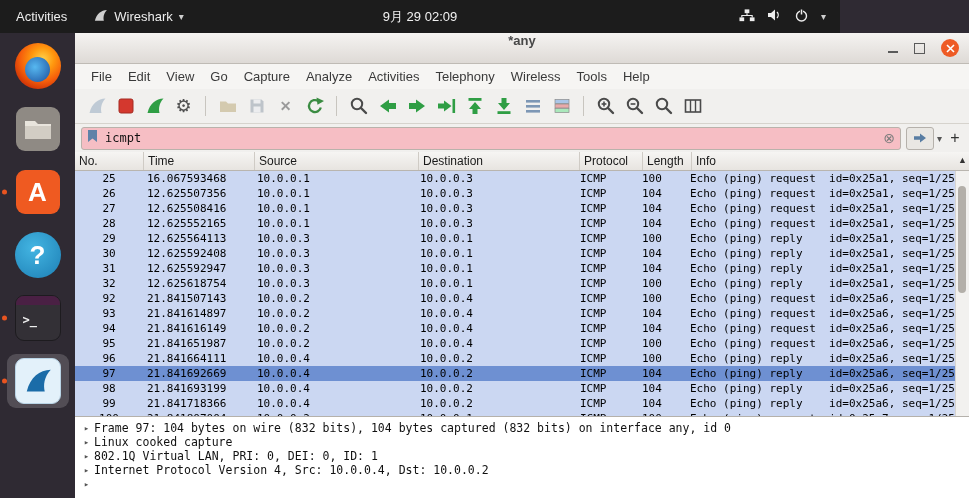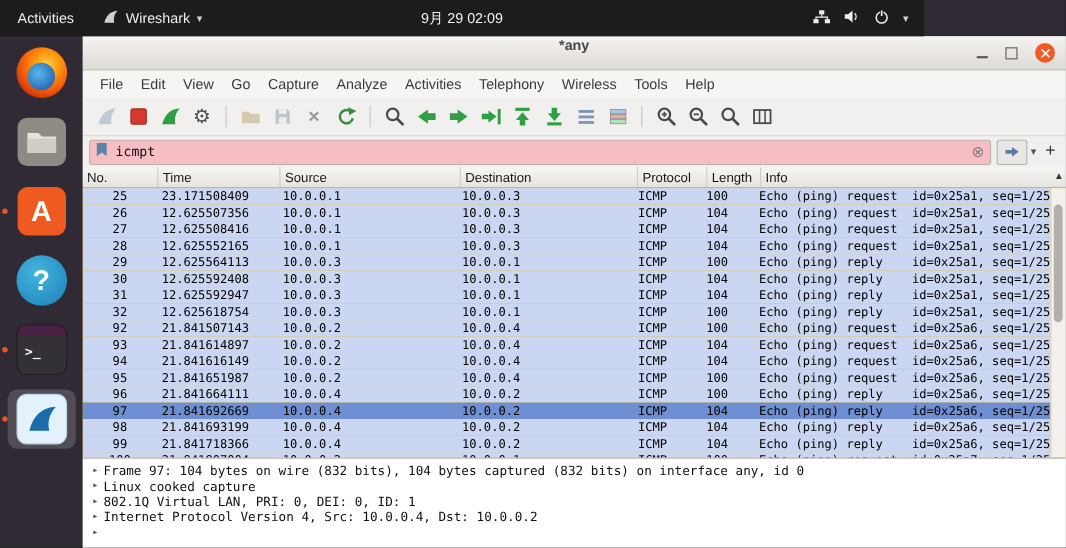--- a/index.html
+++ b/index.html
@@ -72,21 +72,21 @@
             display:flex;align-items:center;justify-content:center;}
   .fcaret{font-size:10px;color:#555;}
   .plusbtn{width:16px;text-align:center;font-size:16px;color:#333;line-height:1;}
 
   .pheader{height:18px;flex:0 0 18px;display:flex;background:linear-gradient(#f6f5f3,#e7e4e0);
            border-bottom:1px solid #b9b5af;font-size:12px;color:#1a1a1a;position:relative;padding-right:14px;}
   .hcell{display:flex;align-items:center;padding:0 4px;border-right:1px solid #cfcbc5;
          overflow:hidden;white-space:nowrap;flex-shrink:0;}
   .scrollup{position:absolute;right:2px;top:3px;font-size:9px;color:#333;}
 
-  .plist{flex:1 1 auto;position:relative;background:#eab308;overflow:hidden;
+  .plist{flex:1 1 auto;position:relative;background:#6d28d9;overflow:hidden;
          font:11px "DejaVu Sans Mono",monospace;padding-right:14px;}
   .prow{display:flex;height:15px;line-height:15px;background:#cbd7f2;color:#000;}
   .prow.sel{background:#6e90d2;}
   .cell{padding:0 4px;overflow:hidden;white-space:pre;flex-shrink:0;}
   .c-no{width:60px;text-align:center;}
   .c-time{width:102px;}
   .c-src{width:155px;}
   .c-dst{width:152px;}
   .c-proto{width:54px;}
   .c-len{width:40px;}
@@ -365,21 +365,21 @@
         <span class="hcell c-len">Length</span>
         <span class="hcell c-info">Info</span>
       </div>
 
     <div class="plist">
       <div class="vscroll">
         <div class="vthumb"></div>
       </div>
     <div class="prow">
           <span class="cell c-no">25</span>
-          <span class="cell c-time">23.171508409</span>
+          <span class="cell c-time">16.067593468</span>
           <span class="cell c-src">10.0.0.1</span>
           <span class="cell c-dst">10.0.0.3</span>
           <span class="cell c-proto">ICMP</span>
           <span class="cell c-len">100</span>
           <span class="cell c-info">Echo (ping) request  id=0x25a1, seq=1/256, t</span>
         </div>
         <div class="prow">
           <span class="cell c-no">26</span>
           <span class="cell c-time">12.625507356</span>
           <span class="cell c-src">10.0.0.1</span>

